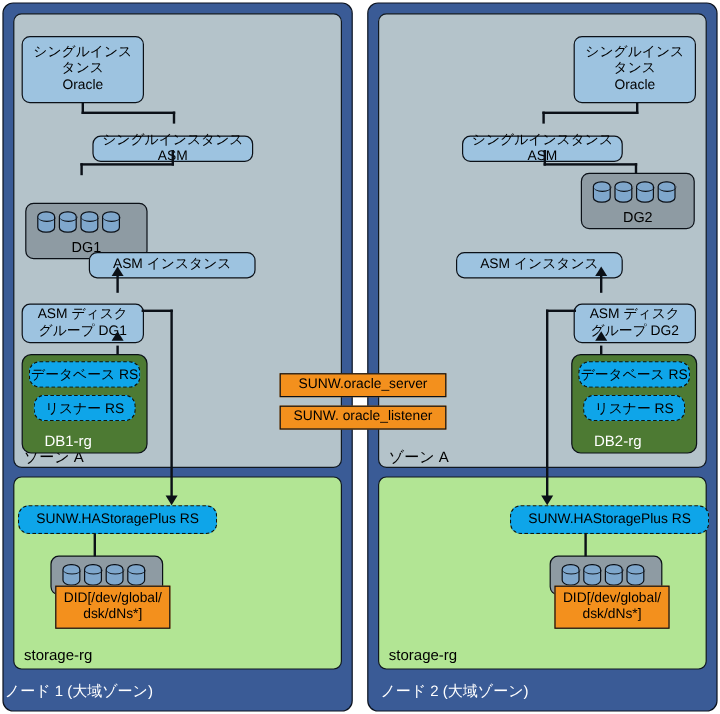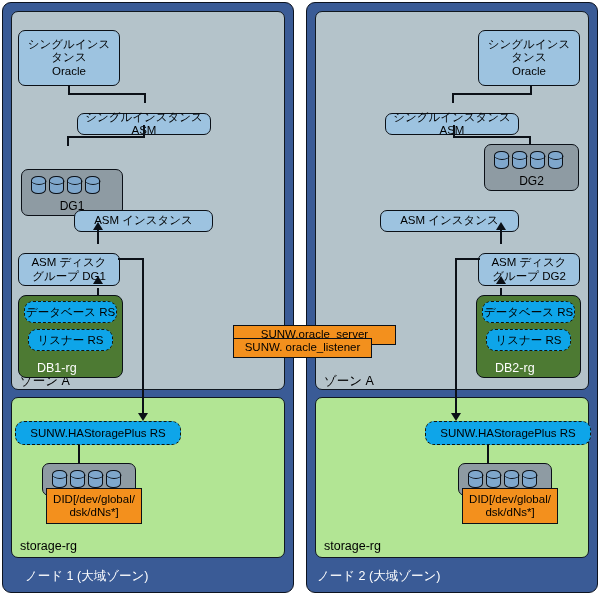--- a/index.html
+++ b/index.html
@@ -157,21 +157,21 @@
     border-top:8px solid #0b1017;
   }
 </style>
 </head>
 <body>
 
 <div id="canvas">
 
   <div class="node-frame" style="left:2px;top:2px;width:292px;height:591px;">
   </div>
-  <div class="node-label" style="left:25px;top:568px;bottom:auto;">ノード 1 (大域ゾーン)</div>
+  <div class="node-label" style="left:4px;top:568px;bottom:auto;">ノード 1 (大域ゾーン)</div>
 
   <div class="zone" style="left:11px;top:11px;width:274px;height:379px;"></div>
   <div class="zone-label" style="left:20px;top:373px;">ゾーン A</div>
 
   <div class="storage-rg" style="left:11px;top:397px;width:274px;height:161px;"></div>
   <div class="storage-label" style="left:20px;top:539px;">storage-rg</div>
 
   <div class="ln v" style="left:68px;top:76px;height:19px;"></div>
   <div class="ln h" style="left:68px;top:93px;width:78px;"></div>
   <div class="ln v" style="left:144px;top:93px;height:10px;"></div>
@@ -307,16 +307,16 @@
       <span class="disk"></span>
       <span class="disk"></span>
     </div>
   </div>
 
   <div class="obox" style="left:462px;top:488px;width:96px;height:36px;flex-direction:column;">
     <span>DID[/dev/global/</span>
     <span>dsk/dNs*]</span>
   </div>
 
-  <div class="obox" style="left:233px;top:325px;width:163px;height:20px;">SUNW.oracle_server</div>
+  <div class="obox" style="left:233px;top:311px;width:139px;height:20px;">SUNW.oracle_server</div>
   <div class="obox" style="left:233px;top:338px;width:139px;height:20px;">SUNW. oracle_listener</div>
 
 </div>
 
 </body></html>

